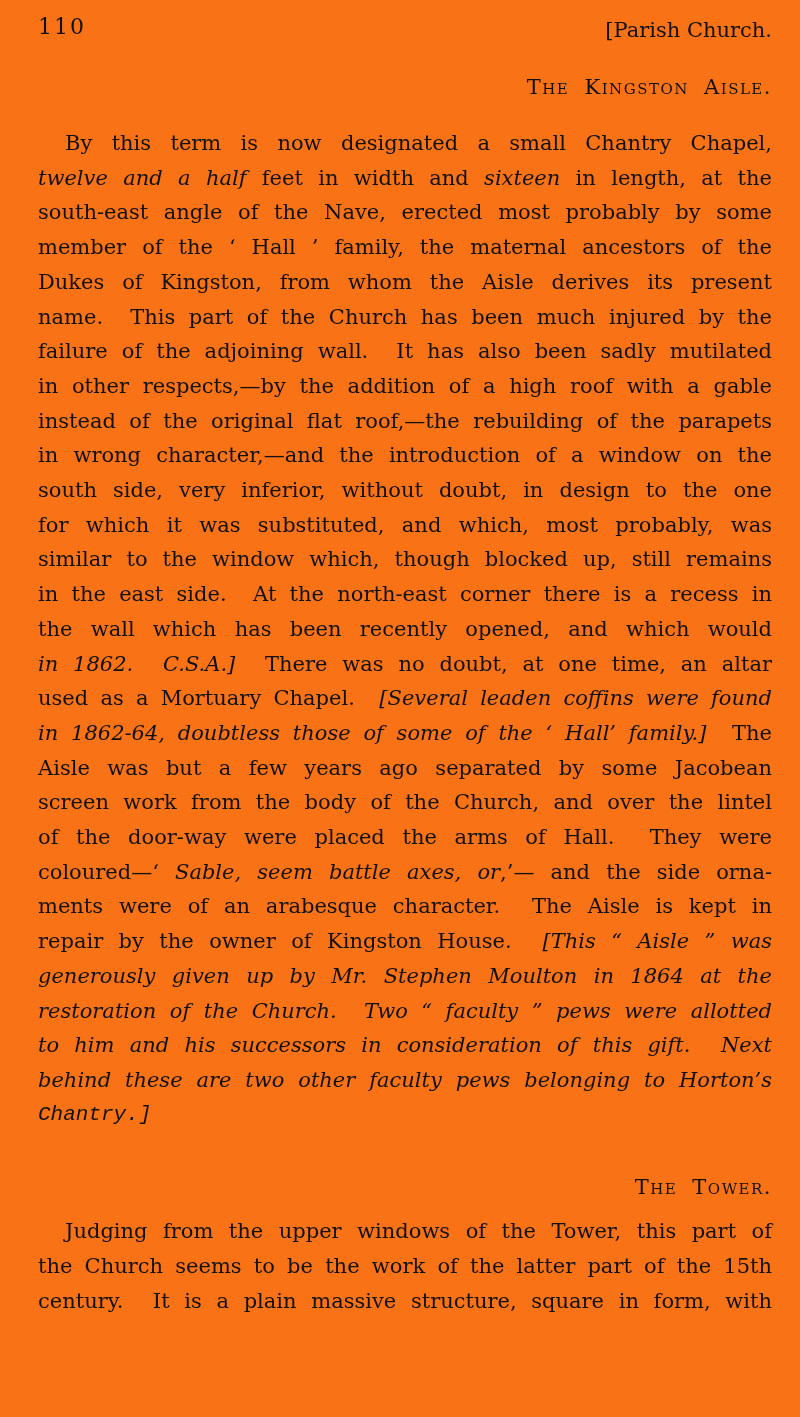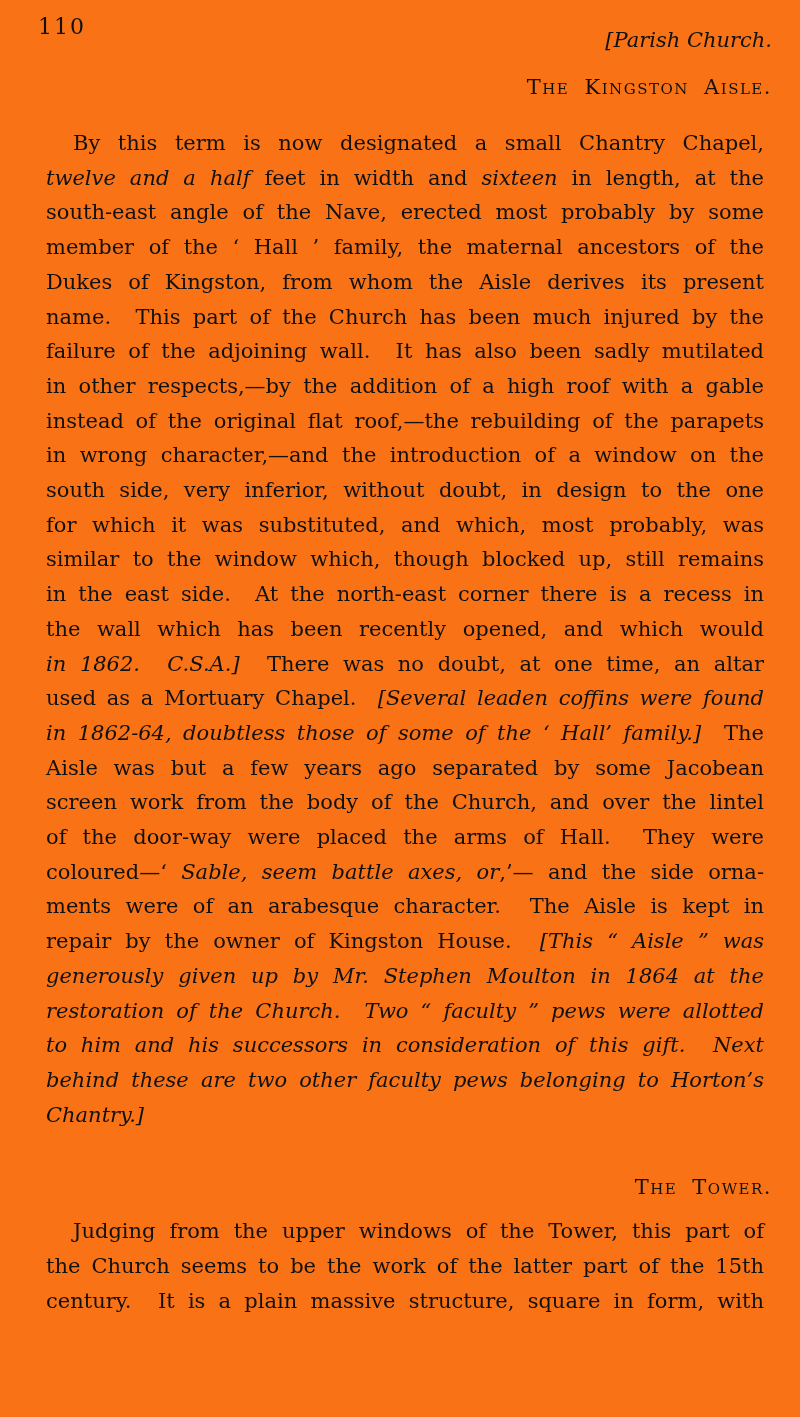--- a/index.html
+++ b/index.html
@@ -34,46 +34,45 @@
   .rh-title {
     position: absolute;
     left: 50%;
     top: 0;
     transform: translateX(-50%);
     font-style: italic;
   }
   .rh-right {
     position: absolute;
     right: 0;
-    top: 16px;
-    font-style: italic;
+    top: 6px;
   }
   
   .section-heading {
     text-align: right;
     font-variant: small-caps;
     font-size: 21px;
     letter-spacing: 1.5px;
     word-spacing: 7px;
     line-height: 26px;
   }
   #section-kingston .section-heading { margin-top: 30px; }
   #section-tower .section-heading { margin-top: 42px; }
   
   .section-body { margin-top: 26px; }
   #section-tower .section-body { margin-top: 14px; }
-  .paragraph { margin: 8px; }
+  .paragraph { margin: 0; }
   .line {
     font-size: 21px;
     line-height: 34.7px;
     text-align: justify;
     text-align-last: justify;
     white-space: normal;
   }
-  .line.flush-left { text-align-last: left; }
+  .line.flush-left { text-align-last: left; font-family: Liberation Mono, monospace; }
   .line.indent { text-indent: 27px; }
   .it { font-style: italic; }
 </style>
 </head>
 <body>
 
 <div class="page">
 
   <div class="running-head">
     <span class="folio">110</span>

